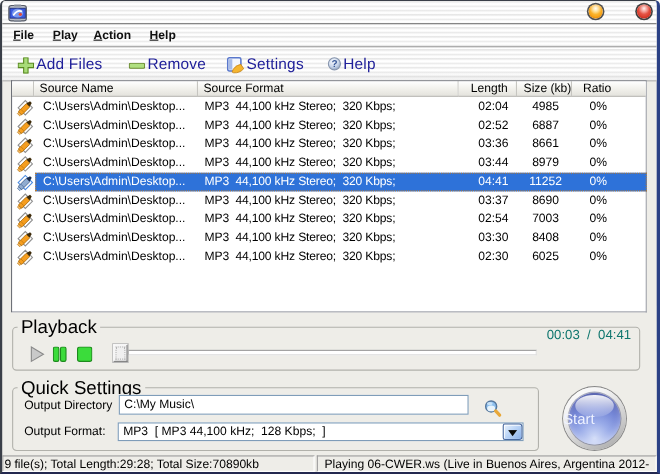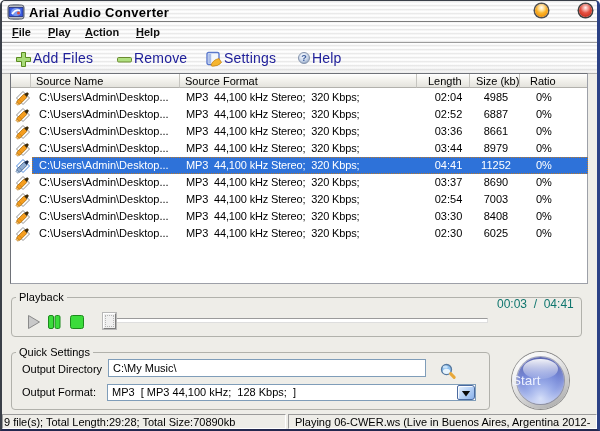--- a/index.html
+++ b/index.html
@@ -35,21 +35,21 @@
 .row .nm{left:27px}
 .row .fm{left:174px;letter-spacing:-0.15px}
 .row .ln{left:410px;width:53px;text-align:center}
 .row .sz{left:459px;width:50px;text-align:center}
 .row .rt{left:524px}
 .row .ric{position:absolute;left:2px;top:0px;z-index:2}
 .rowsel{color:#fff}
 .rowsel .selbar{position:absolute;left:20px;top:0;right:0;height:100%;background:#2e72d9;z-index:1;outline:1px dotted #b87a2e;outline-offset:-1px}
 
 .gbox{position:absolute;border:1px solid #b1b1ab;border-radius:4px}
-.glabel{position:absolute;font-size:11px;color:#000;background:#eeede8;padding:0 3px;line-height:11px}
+.glabel{position:absolute;font-size:17px;color:#000;background:#eeede8;padding:0 3px;line-height:11px}
 
 #slider-track{position:absolute;left:114px;top:317px;width:372px;height:5px;background:#fff;border:1px solid #9a9a9a;border-right-color:#dedede;border-bottom-color:#dedede}
 #slider-thumb{position:absolute;left:101px;top:312px;width:13px;height:16px;background:#f0f0f0;
  border:1px solid;border-color:#fff #7c7c7c #7c7c7c #fff;box-shadow:0 0 0 1px #b8b8b8}
 #slider-thumb::after{content:"";position:absolute;left:1px;top:1px;right:1px;bottom:1px;border:1px dotted #b4b4b4}
 #ptime{position:absolute;left:495px;top:296px;font-size:12px;color:#0f766e}
 
 .flabel{position:absolute;font-size:11px;color:#000}
 .tbox{position:absolute;background:#fff;border:1px solid #7f9db9;font-size:11px;padding-left:4px;color:#000}
 #combo-btn{position:absolute;right:0;top:0;width:18px;height:15px;border-radius:2px 3px 3px 2px;
@@ -79,21 +79,20 @@
  <div class="menusep"></div>
  <svg style="position:absolute;left:5px;top:2px" width="18" height="18">
   <rect x="1" y="2" width="16" height="14" rx="2.5" fill="#b8bcc4" stroke="#555a66"></rect>
   <rect x="2" y="4.5" width="14" height="9" fill="#3a5ae0" stroke="#20307a" stroke-width="0.8"></rect>
   <ellipse cx="9" cy="9" rx="5" ry="4" fill="#7a9af0"></ellipse>
   <path d="M5 11 Q9 5.5 13 7.5" fill="none" stroke="#ffffff" stroke-width="1.6"></path>
   <circle cx="11.5" cy="10" r="1.5" fill="#e04a3a"></circle>
   <rect x="5.5" y="1" width="7" height="2" rx="1" fill="#888e9a"></rect>
   <rect x="5.5" y="15" width="7" height="2" rx="1" fill="#888e9a"></rect>
  </svg>
- <div class="title-text">Arial Audio Converter</div>
  <div class="ball ball-o"></div>
  <div class="ball ball-r"></div>
  <div class="menu" id="m1"><u>F</u>ile</div>
  <div class="menu" id="m2"><u>P</u>lay</div>
  <div class="menu" id="m3"><u>A</u>ction</div>
  <div class="menu" id="m4"><u>H</u>elp</div>
  <div class="toolbar"></div>
  <svg style="position:absolute;left:14px;top:51px" width="15" height="15">
   <path d="M5.5 0.5 h4 v5 h5 v4 h-5 v5 h-4 v-5 h-5 v-4 h5 z" fill="#a8dc78" stroke="#5a8a20" stroke-width="1"></path>
  </svg>

